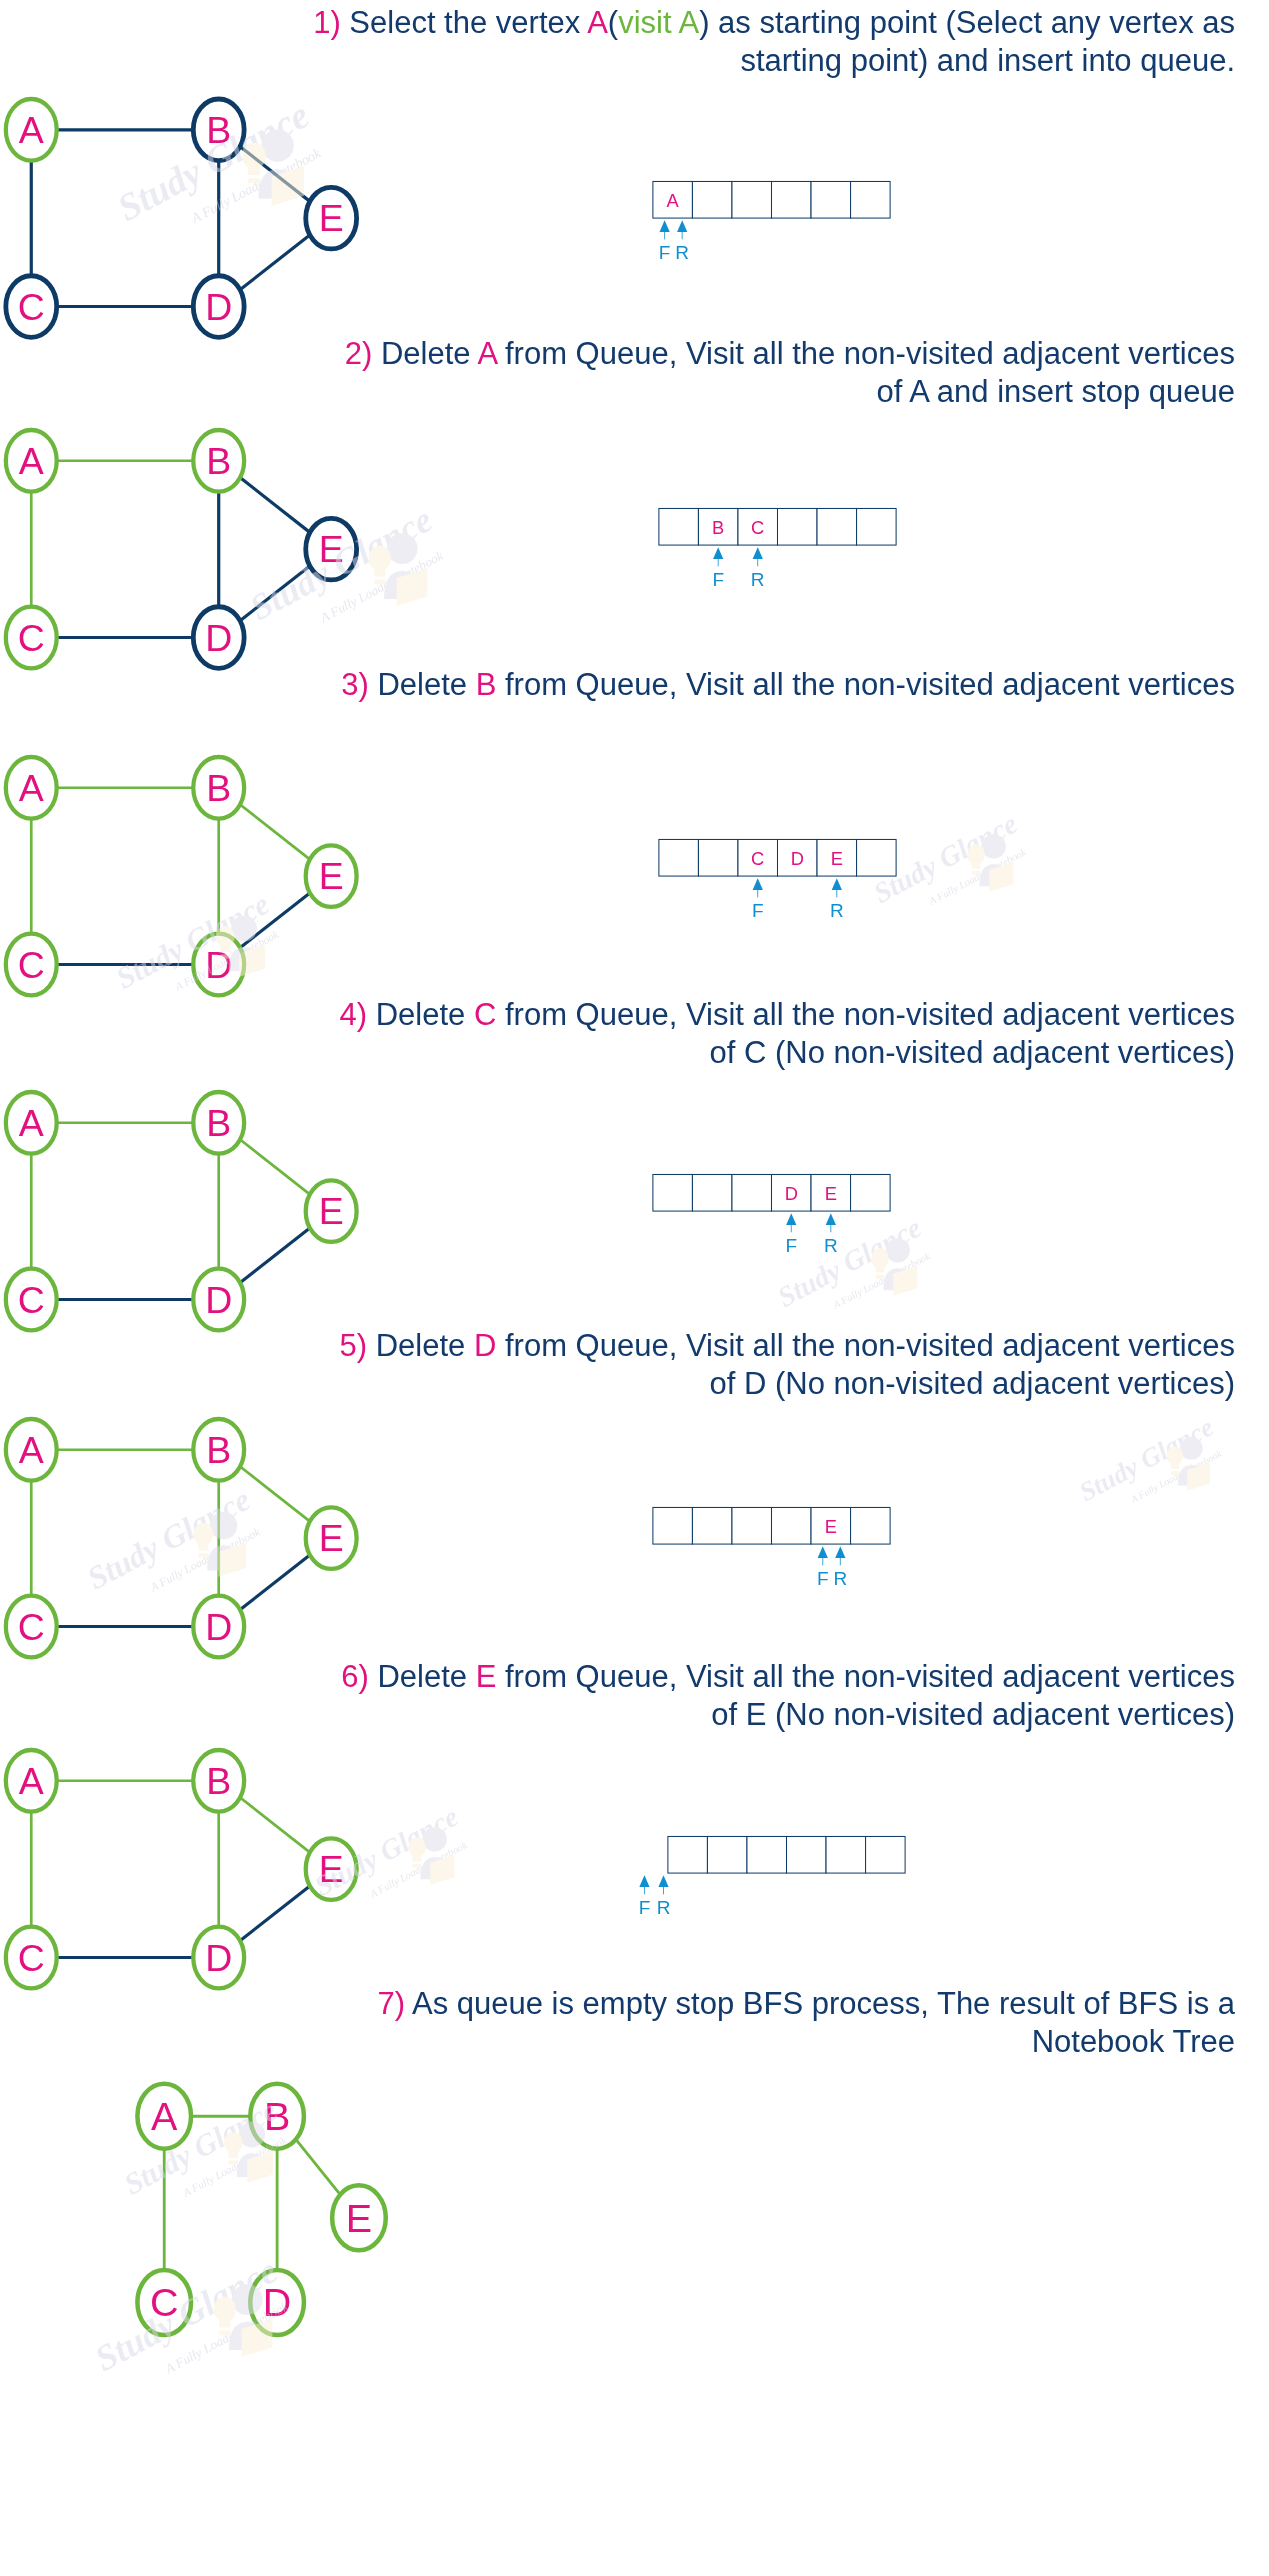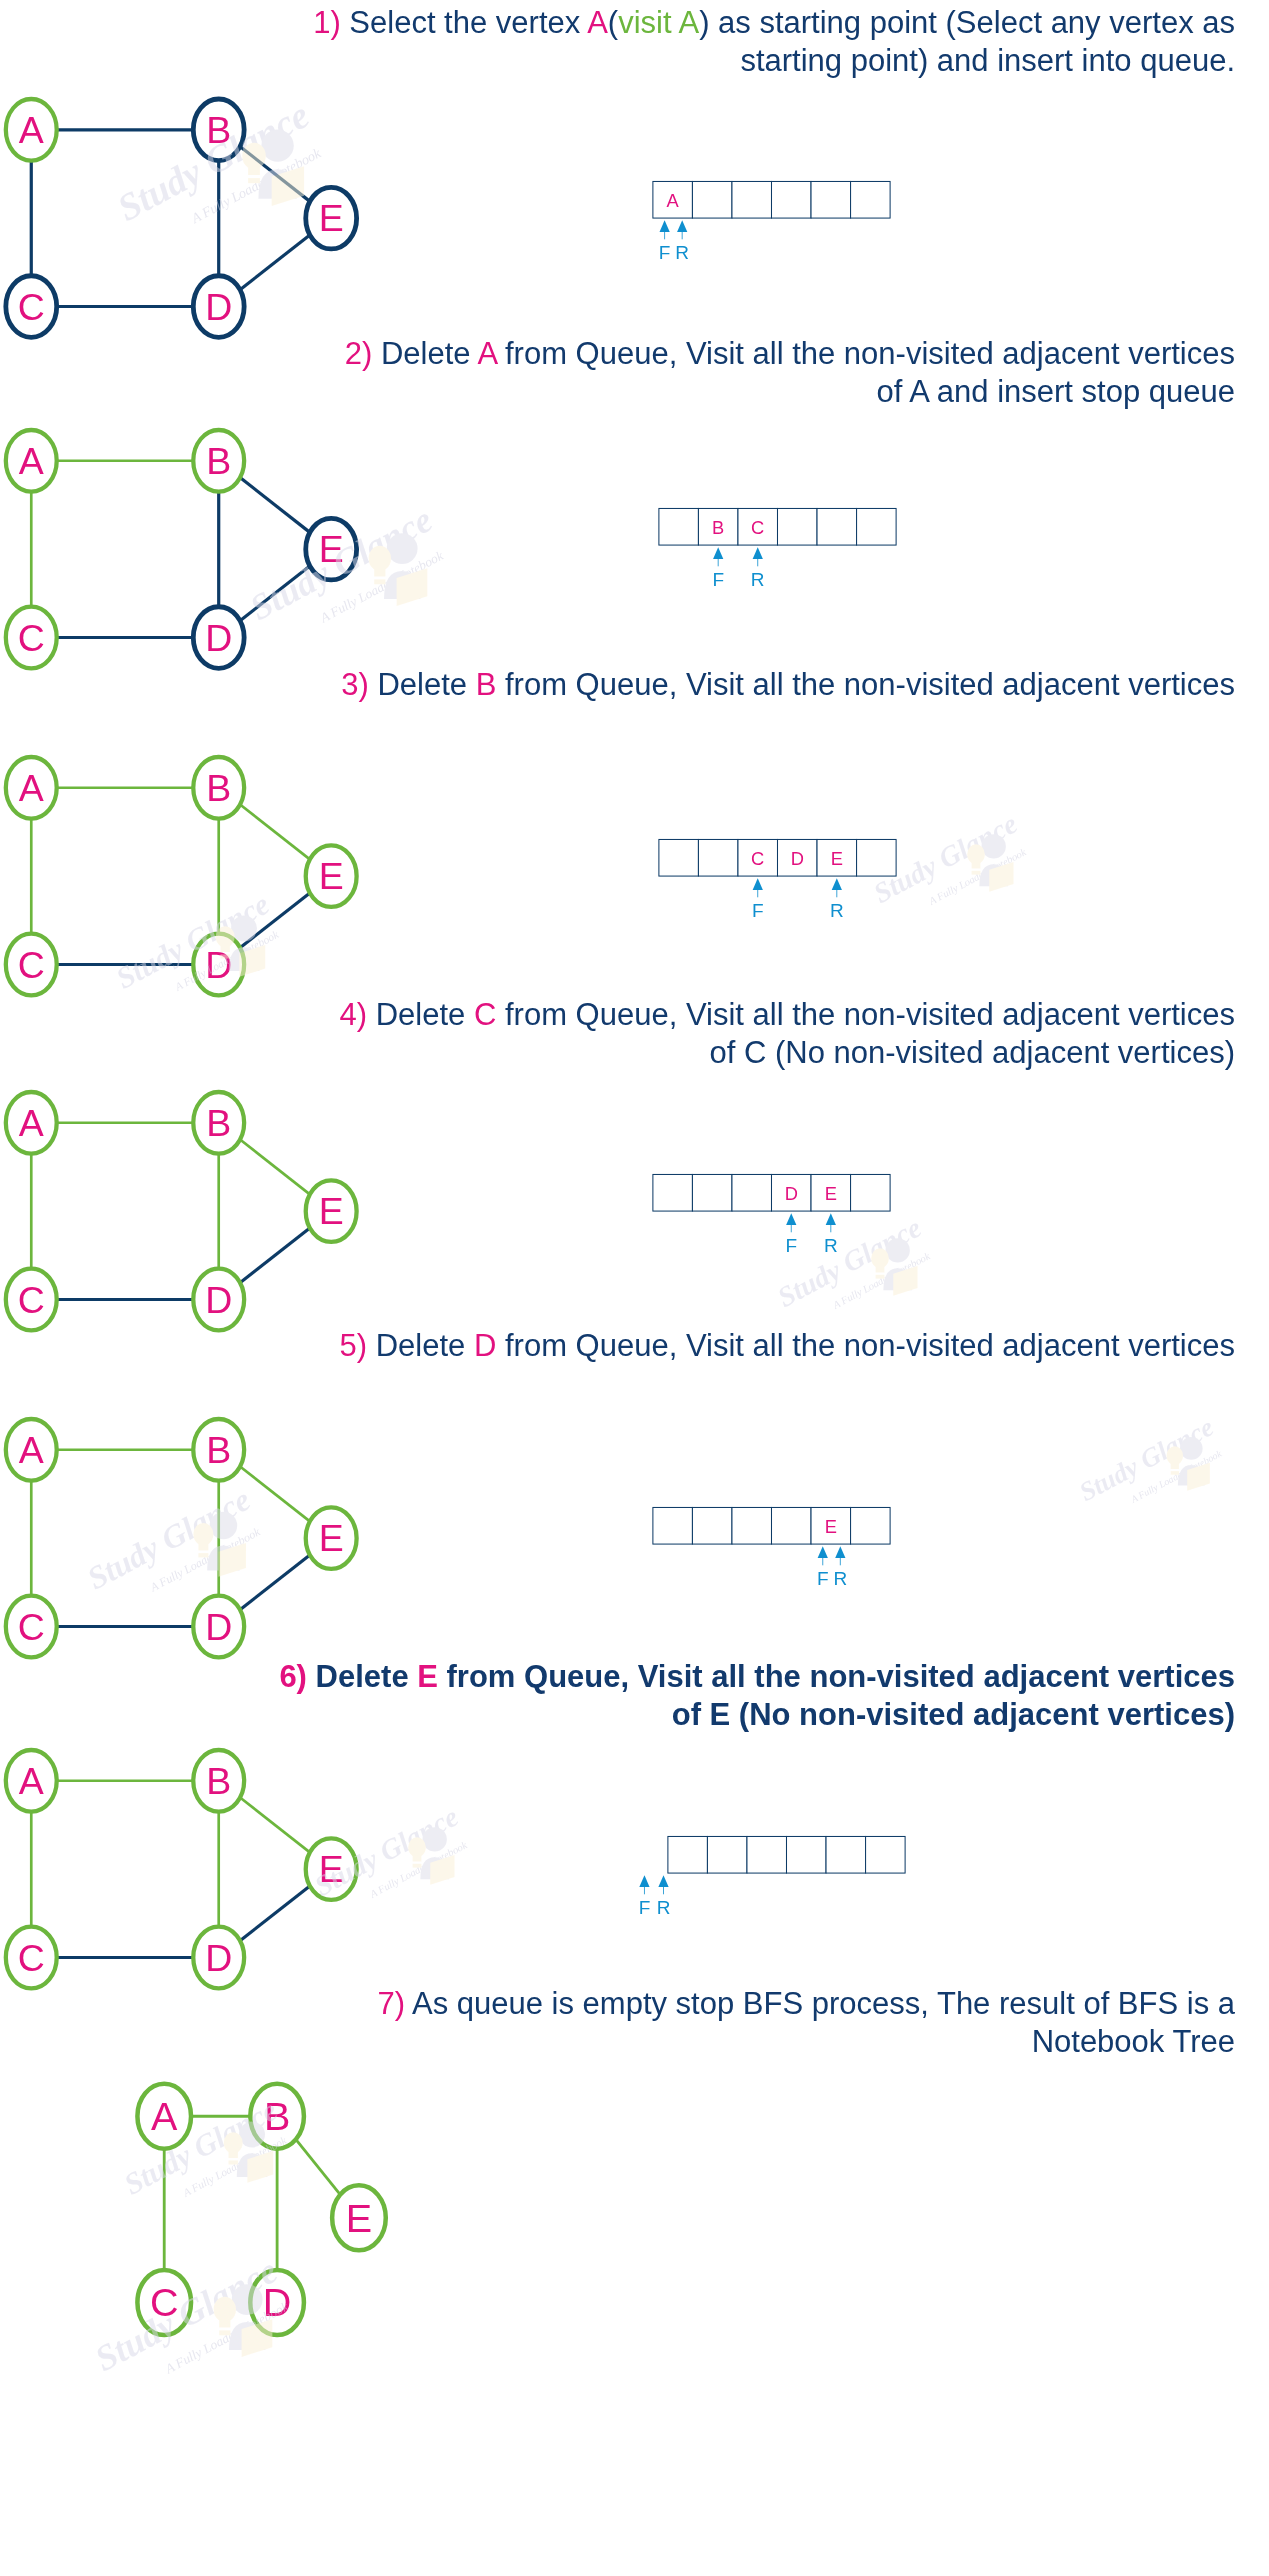--- a/index.html
+++ b/index.html
@@ -248,21 +248,21 @@
     </g>
           <g>
       <path d="M245 55 l-7 16 l14 0 z" fill="#0f8fcf"></path>
       <line x1="245" y1="69" x2="245" y2="81" stroke="#0f8fcf" stroke-width="1.1"></line>
       <text x="245" y="99" fill="#0f8fcf" font-family="Liberation Sans, sans-serif" font-size="26" text-anchor="middle" dominant-baseline="central">R</text>
     </g>
         </svg>
       </div>
     </div>
     <div class="step">
-      <div class="heading" style="top:1327px;"><span class="num">5)</span> <span class="">Delete </span><span class="pink">D</span><span class=""> from Queue, Visit all the non-visited adjacent vertices</span></div>
+      <div class="heading" style="top:1327px;"><span class="num">5)</span> <span class="">Delete </span><span class="pink">D</span><span class=""> from Queue, Visit all the non-visited adjacent vertices</span><span class="l2"><span class="">of D (No non-visited adjacent vertices)</span></span></div>
       <div class="graphwrap" style="left:7.4px;top:1423px;">
         <svg width="402" height="241" viewBox="0 0 300 180">
           <line x1="37" y1="20" x2="139" y2="20" stroke="#6cb63d" stroke-width="2"></line>
           <line x1="18" y1="43" x2="18" y2="129" stroke="#6cb63d" stroke-width="2"></line>
           <line x1="158" y1="43" x2="158" y2="129" stroke="#6cb63d" stroke-width="2"></line>
           <line x1="173.93721011672852" y1="32.52209366314383" x2="226.06278988327148" y2="73.47790633685617" stroke="#6cb63d" stroke-width="2"></line>
           <line x1="37" y1="152" x2="139" y2="152" stroke="#0d3b66" stroke-width="2.4"></line>
           <line x1="173.93721011672852" y1="139.47790633685617" x2="226.06278988327148" y2="98.52209366314383" stroke="#0d3b66" stroke-width="2.4"></line>
           <g>
             <ellipse cx="18" cy="20" rx="19" ry="23" fill="#ffffff" stroke="#6cb63d" stroke-width="3.2"></ellipse>
@@ -302,21 +302,21 @@
     </g>
           <g>
       <path d="M258 55 l-7 16 l14 0 z" fill="#0f8fcf"></path>
       <line x1="258" y1="69" x2="258" y2="81" stroke="#0f8fcf" stroke-width="1.1"></line>
       <text x="258" y="99" fill="#0f8fcf" font-family="Liberation Sans, sans-serif" font-size="26" text-anchor="middle" dominant-baseline="central">R</text>
     </g>
         </svg>
       </div>
     </div>
     <div class="step">
-      <div class="heading" style="top:1658px;font-weight:bold;"><span class="num">6)</span> <span class="">Delete </span><span class="pink">E</span><span class=""> from Queue, Visit all the non-visited adjacent vertices</span><span class="l2"><span class="">of E (No non-visited adjacent vertices)</span></span></div>
+      <div class="heading" style="top:1658px;"><span class="num">6)</span> <span class="">Delete </span><span class="pink">E</span><span class=""> from Queue, Visit all the non-visited adjacent vertices</span><span class="l2"><span class="">of E (No non-visited adjacent vertices)</span></span></div>
       <div class="graphwrap" style="left:7.4px;top:1754px;">
         <svg width="402" height="241" viewBox="0 0 300 180">
           <line x1="37" y1="20" x2="139" y2="20" stroke="#6cb63d" stroke-width="2"></line>
           <line x1="18" y1="43" x2="18" y2="129" stroke="#6cb63d" stroke-width="2"></line>
           <line x1="158" y1="43" x2="158" y2="129" stroke="#6cb63d" stroke-width="2"></line>
           <line x1="173.93721011672852" y1="32.52209366314383" x2="226.06278988327148" y2="73.47790633685617" stroke="#6cb63d" stroke-width="2"></line>
           <line x1="37" y1="152" x2="139" y2="152" stroke="#0d3b66" stroke-width="2.4"></line>
           <line x1="173.93721011672852" y1="139.47790633685617" x2="226.06278988327148" y2="98.52209366314383" stroke="#0d3b66" stroke-width="2.4"></line>
           <g>
             <ellipse cx="18" cy="20" rx="19" ry="23" fill="#ffffff" stroke="#6cb63d" stroke-width="3.2"></ellipse>

